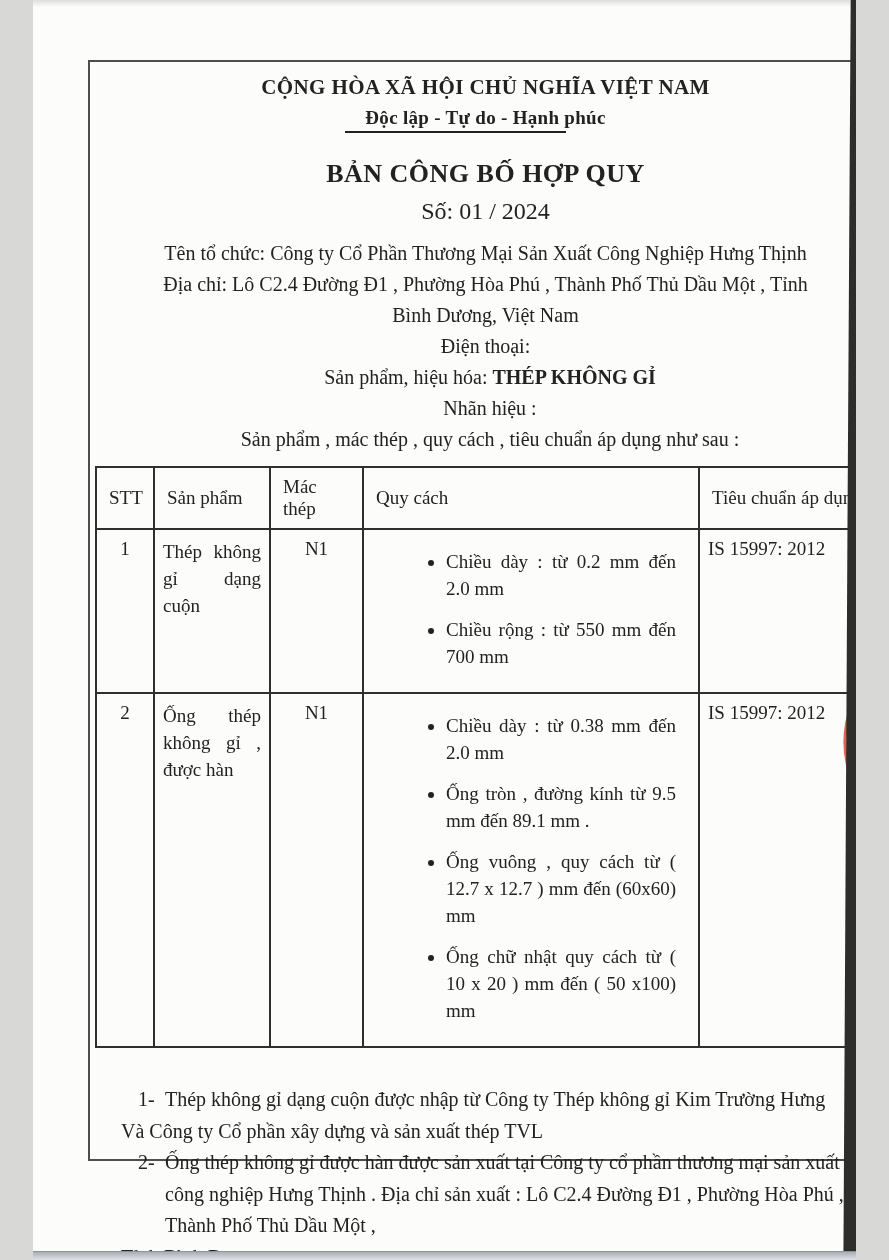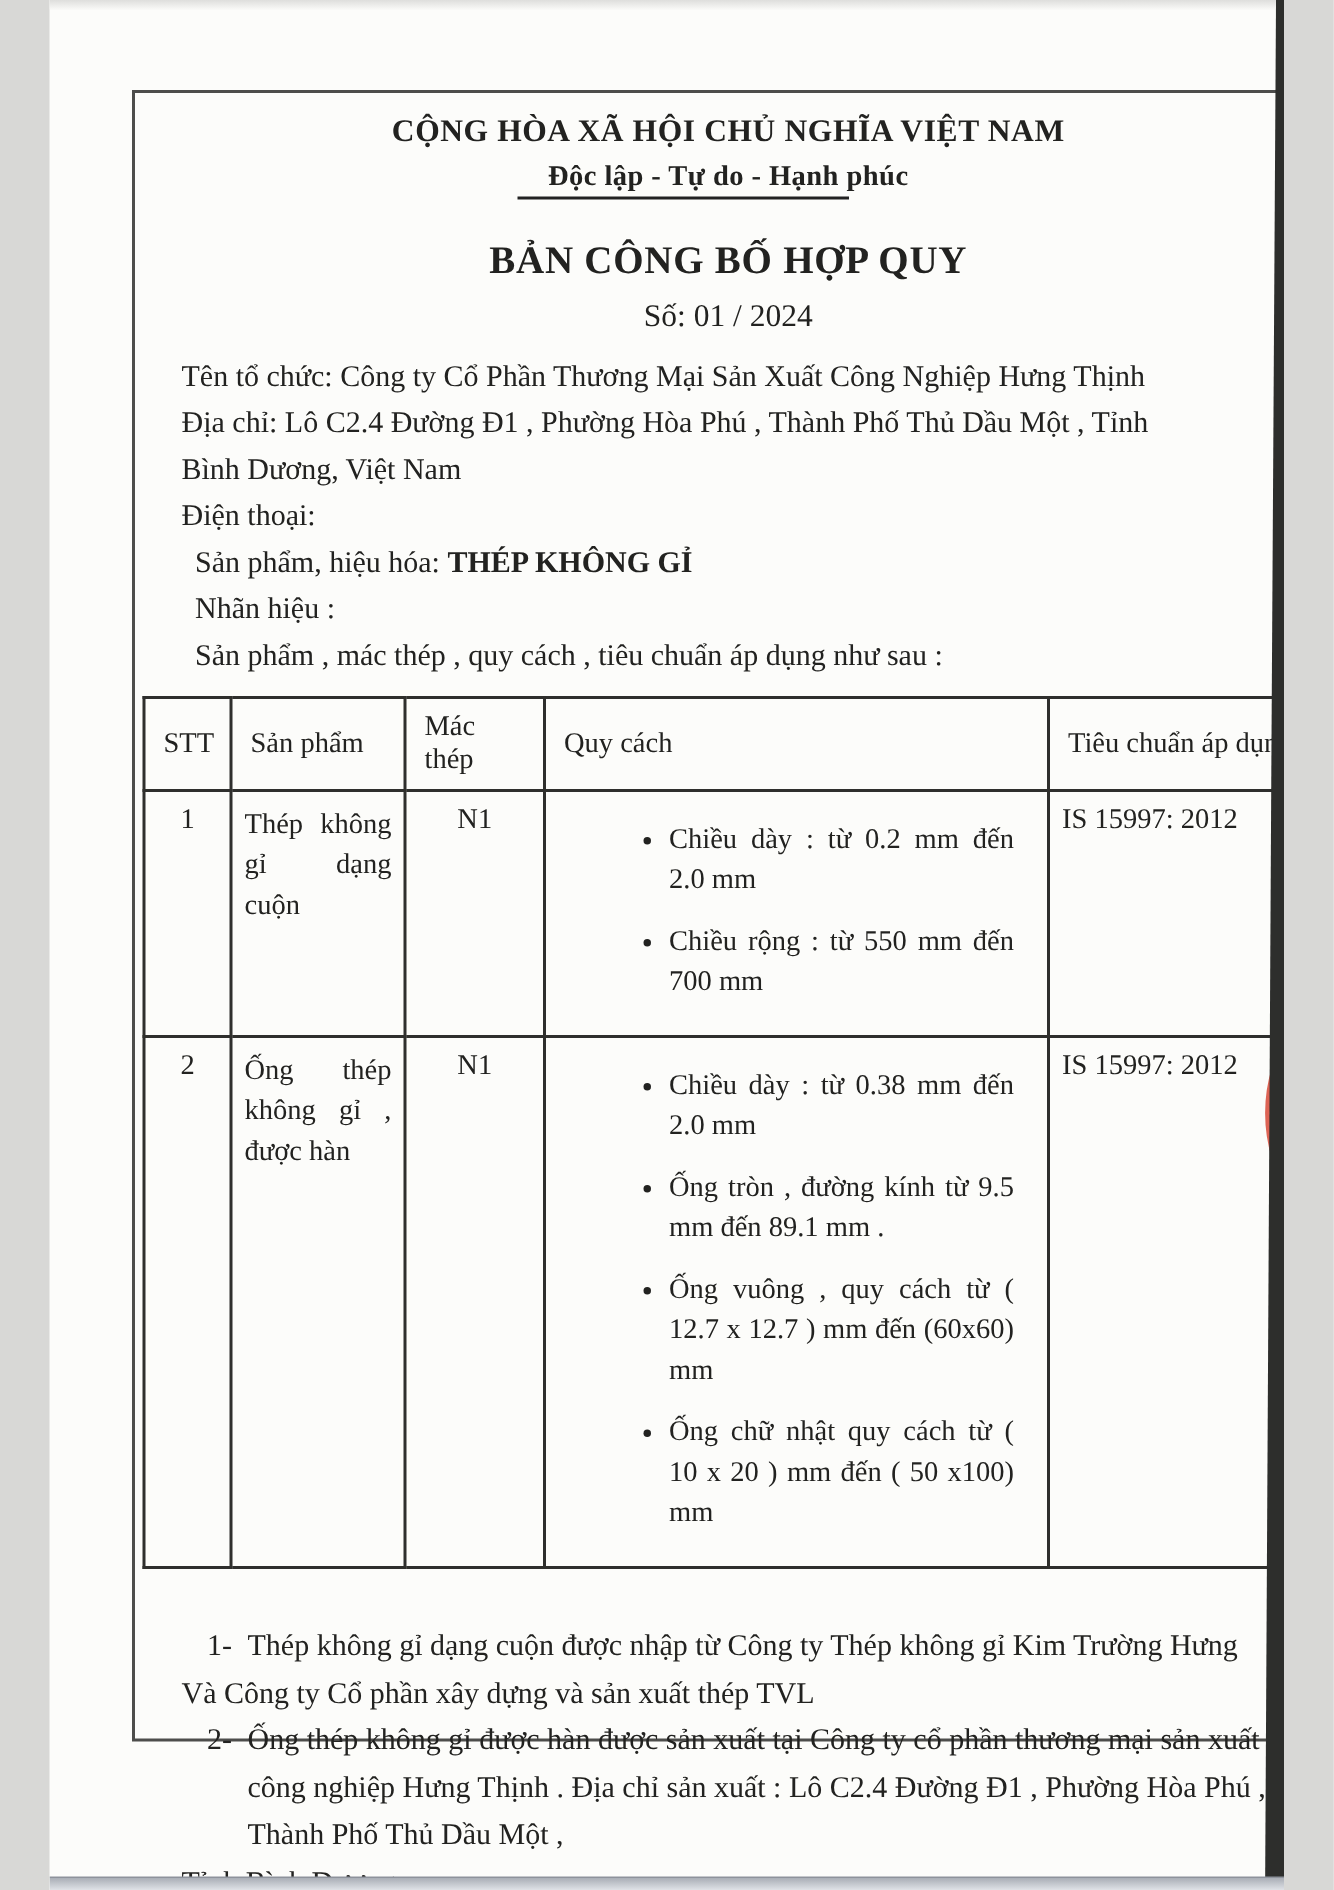--- a/index.html
+++ b/index.html
@@ -41,24 +41,24 @@
   .motto-wrap{text-align:center;margin-top:7px;}
   .motto{
     position:relative;display:inline-block;
     font-size:19px;font-weight:bold;letter-spacing:.3px;
   }
   .motto::after{
     content:"";position:absolute;left:-20px;right:40px;bottom:-4px;
     border-bottom:2px solid #222;
   }
   .doc-title{font-size:26px;font-weight:bold;text-align:center;margin-top:30px;letter-spacing:.5px;}
-  .doc-no{font-size:21px;text-align:center;margin-top:9px;}
+  .doc-no{font-size:24px;text-align:center;margin-top:9px;}
   
   .info{margin-top:13px;font-size:20px;line-height:31px;}
-  .info .line{white-space:nowrap;}
+  .info .line{white-space:nowrap;text-align:center;}
   .indent1{margin-left:9px;}
   .bold{font-weight:bold;}
   
   table.spec{
     border-collapse:collapse;
     width:778px;
     margin-left:-26px;
     margin-top:11px;
     table-layout:fixed;
     font-size:19px;

